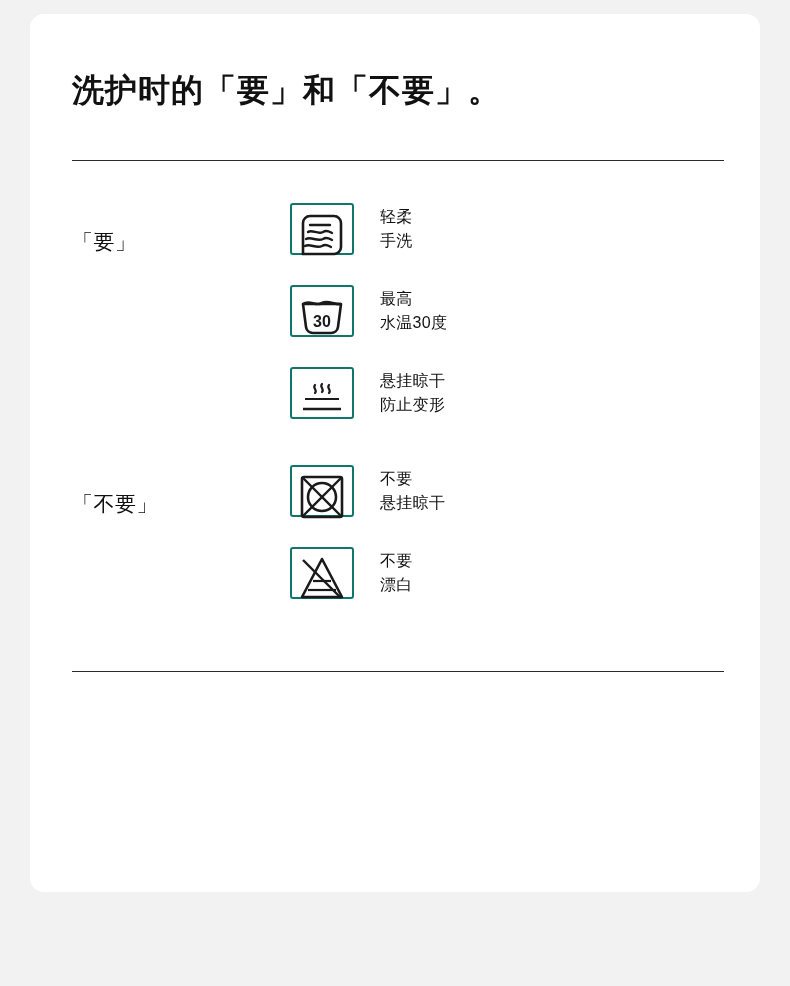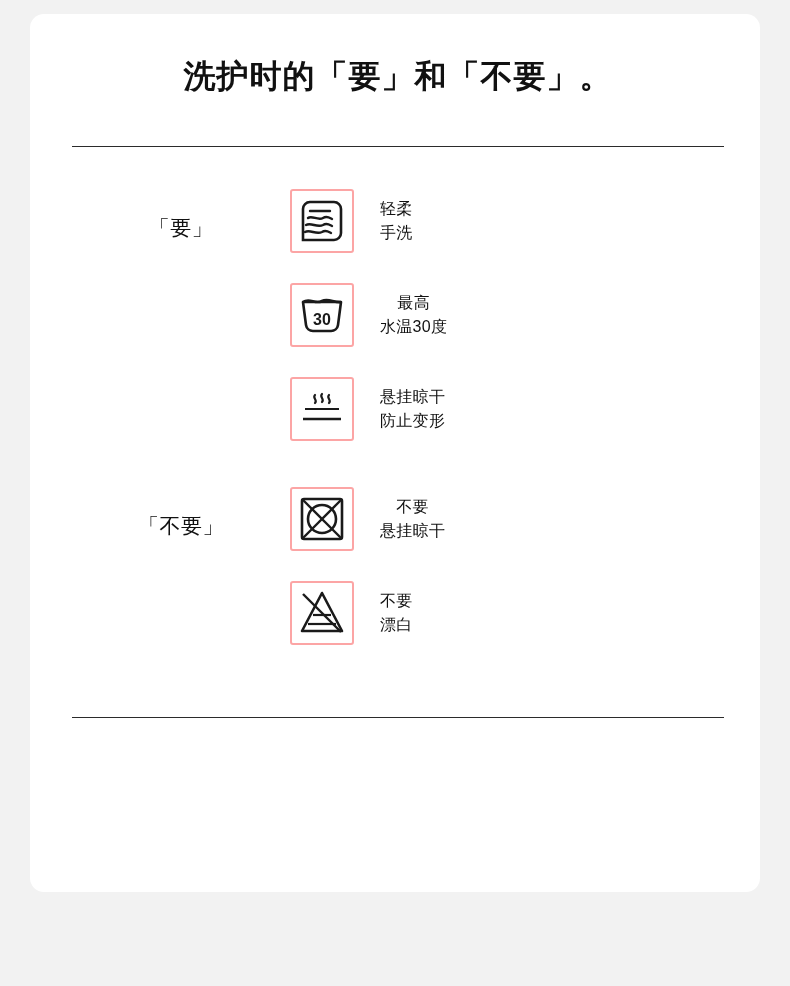--- a/index.html
+++ b/index.html
@@ -26,23 +26,22 @@
     left: 30px;
     top: 14px;
     width: 730px;
     height: 878px;
     background: #ffffff;
     border-radius: 14px;
   }
   .card-inner {
     position: absolute;
     left: 42px;
-    top: 42px;
+    top: 56px;
     right: 36px;
-    text-align: center;
   }
   .title {
     font-size: 32px;
     font-weight: bold;
     letter-spacing: 1px;
     line-height: 1.3;
     color: #111111;
     margin: 0 0 0 0;
     white-space: nowrap;
   }
@@ -80,23 +79,23 @@
   .row {
     display: flex;
     align-items: center;
     margin-bottom: 30px;
   }
   .row:last-child {
     margin-bottom: 0;
   }
   .icon-box {
     width: 64px;
-    height: 64px;
+    height: 52px;
     flex: 0 0 64px;
-    border: 2px solid #fca5a5;
+    border: 2px solid #0f766e;
     border-radius: 3px;
     box-sizing: border-box;
     position: relative;
     background: #ffffff;
   }
   .icon-box svg {
     display: block;
     position: absolute;
     left: -2px;
     top: -2px;

